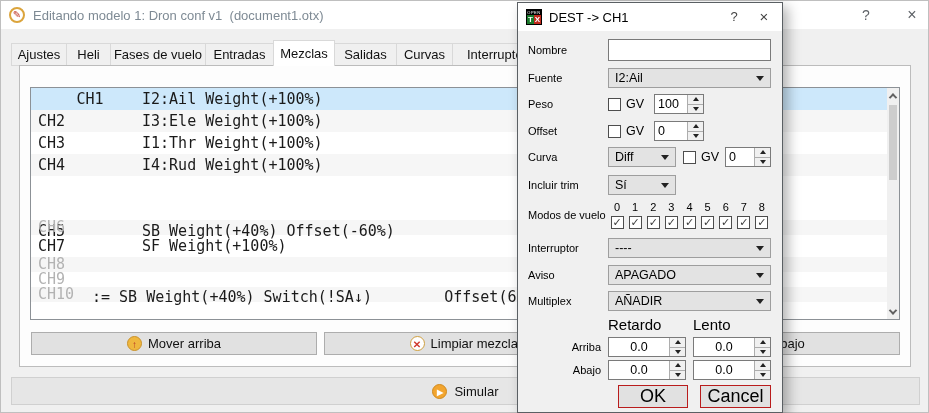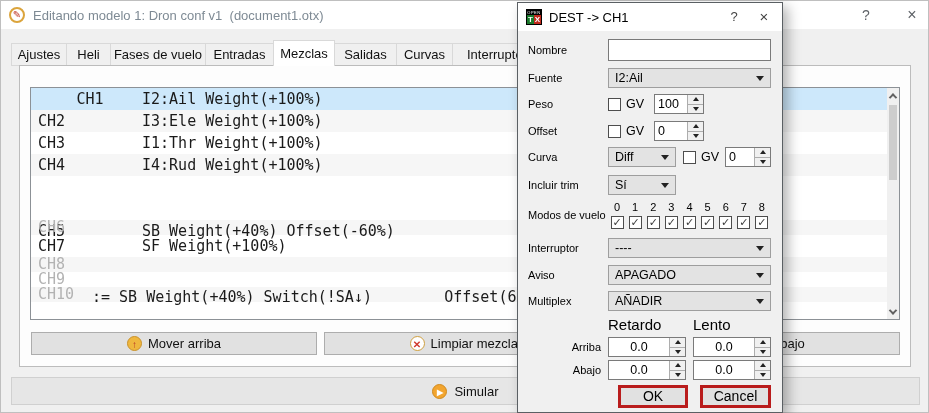--- a/index.html
+++ b/index.html
@@ -110,21 +110,21 @@
               border-top: 4px solid #222; }
 
   .modes-grid { display: grid; grid-template-columns: repeat(9, 1fr); width: 164px; }
   .mode-cell { display: flex; flex-direction: column; align-items: center; }
   .mode-num { font-size: 11px; line-height: 12px; margin-bottom: 3px; }
 
   .delay-head { font-size: 15px; }
   .dlabel.right { text-align: right; padding-right: 7px; }
   .spin.w78 { width: 78px; } .spin.w50 { width: 50px; } .spin.w46 { width: 46px; }
 
-  .dlg-btn { height: 23px; background: #e1e1e1; border: 3px solid #b91c1c; font-size: 14px; color: #000;
+  .dlg-btn { height: 23px; background: #e1e1e1; border: 1px solid #b91c1c; font-size: 18px; color: #000;
              display: flex; align-items: center; justify-content: center; font-family: "Liberation Sans", sans-serif; }
 </style>
 </head>
 <body>
 
 <div class="screen">
 
   <div class="main-window">
 
     <div class="titlebar">

